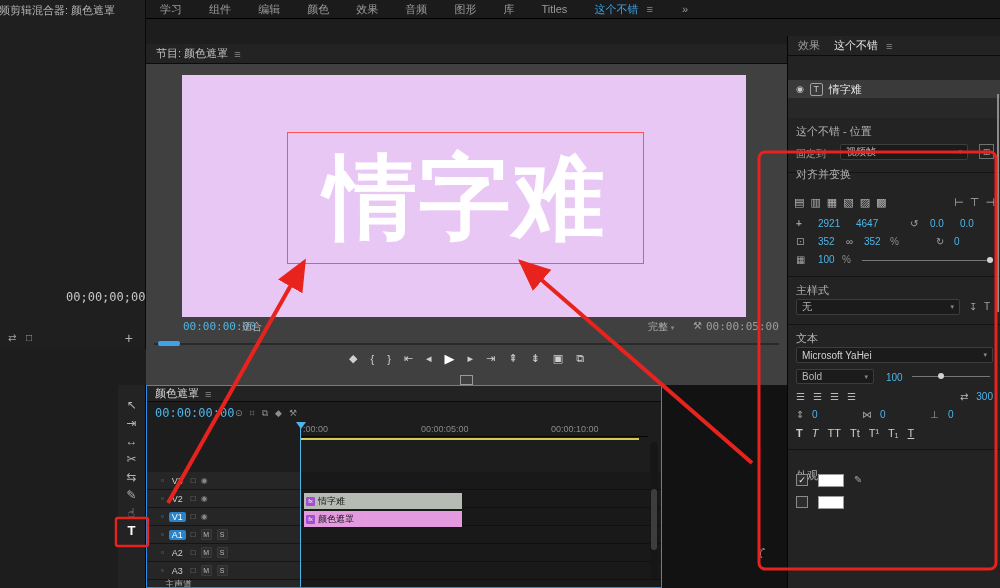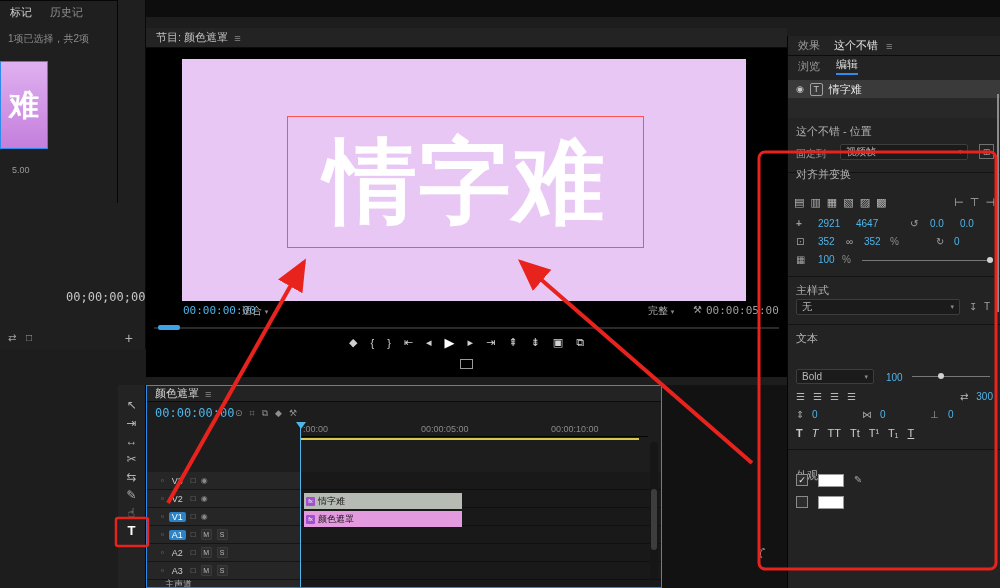--- a/index.html
+++ b/index.html
@@ -45,54 +45,59 @@
 </head>
 <body>
 
 <div id="app">
 
   <div class="a" style="left:0;top:0;width:1000px;height:17px;background:#0d0d0d;display:flex;align-items:center;gap:16px;padding-left:2px;color:#dcdcdc">
     <span>口(W)</span>
     <span>帮助(H)</span>
   </div>
 
+  <div class="a" style="left:0;top:17;width:1000px;height:19px;background:#1b1b1b;border-bottom:1px solid #000;padding-left:148px;white-space:nowrap">
+    <span class="wstab">学习</span>
+    <span class="wstab">组件</span>
+    <span class="wstab">编辑</span>
+    <span class="wstab">颜色</span>
+    <span class="wstab">效果</span>
+    <span class="wstab">音频</span>
+    <span class="wstab">图形</span>
+    <span class="wstab">库</span>
+    <span class="wstab">Titles</span>
+    <span class="wstab active">
+      <span>这个不错</span>
+      <span style="margin-left:5px;color:#3ea2e8">≡</span>
+    </span>
+    <span style="margin-left:14px;color:#9a9a9a">»</span>
+  </div>
 
   <div class="a" style="left:0;top:36;width:146px;height:349px;background:#1f1f1f;border-right:1px solid #090909;overflow:hidden">
     <div style="white-space:nowrap;margin-left:-12px;padding-top:3px;color:#b2b2b2">音频剪辑混合器: 颜色遮罩</div>
     <span class="a mono" style="left:66px;top:290px;font-size:12px;color:#c6c6c6">00;00;00;00</span>
     <span class="a icn" style="left:8px;bottom:6px">⇄</span>
     <span class="a icn" style="left:26px;bottom:6px">□</span>
     <span class="a" style="right:12px;bottom:3px;font-size:14px;color:#b0b0b0">+</span>
   </div>
 
-  <div class="a" style="left:0;top:385;width:118px;height:203px;background:#1f1f1f;border-top:1px solid #060606;border-right:1px solid #060606">
-    <div style="display:flex;gap:18px;padding:4px 0 0 10px">
-      <span style="color:#d0d0d0">标记</span>
-      <span style="color:#8e8e8e">历史记</span>
-    </div>
-    <div style="padding:12px 0 0 8px;font-size:10px;color:#8c8c8c">1项已选择，共2项</div>
-    <div class="a" style="left:0;top:60px;width:48px;height:88px;background:linear-gradient(#dfb0ef,#c47fdd);border:1px solid #2d8ceb;display:flex;align-items:center;justify-content:center">
-      <span style="color:#fff;font-size:30px;font-weight:bold">难</span>
-    </div>
-    <span class="a" style="left:12px;top:164px;font-size:9px;color:#9a9a9a">5.00</span>
-  </div>
 
   <div class="a" style="left:118px;top:385px;width:28px;height:203px;background:#232323;border-right:1px solid #060606;display:flex;flex-direction:column;align-items:center;padding-top:12px;gap:2px">
     <span class="tool">↖</span>
     <span class="tool">⇥</span>
     <span class="tool">↔</span>
     <span class="tool">✂</span>
     <span class="tool">⇆</span>
     <span class="tool">✎</span>
     <span class="tool">☝</span>
     <span class="tool type">T</span>
     <span style="color:#8a8a8a;font-size:9px">·</span>
   </div>
 
-  <div class="a" style="left:146px;top:28px;width:641px;height:349px;background:#000000">
+  <div class="a" style="left:146px;top:44px;width:641px;height:349px;background:#404040">
     <div style="height:20px;background:#232323;border-bottom:1px solid #0c0c0c;display:flex;align-items:center;gap:6px;padding-left:10px">
       <span style="color:#c0c0c0">节目: 颜色遮罩</span>
       <span style="color:#8a8a8a">≡</span>
     </div>
     <div class="a" style="left:36px;top:31px;width:564px;height:242px;background:#e9c7f4">
       <div class="a" style="left:105px;top:57px;width:357px;height:132px;border:1px solid #ff5252;display:flex;align-items:center;justify-content:center">
         <span style="color:#fff;font-size:92px;font-weight:800;letter-spacing:2px;white-space:nowrap">情字难</span>
       </div>
     </div>
     <span class="a mono" style="left:37px;top:276px;font-size:11px;color:#4fb4e8">00:00:00:00</span>
@@ -231,24 +236,20 @@
       <div class="a" style="left:1px;right:1px;top:34%;height:45%;background:#3d3d3d;border-radius:4px"></div>
     </div>
   </div>
 
   <div class="a" style="left:787px;top:36px;width:213px;height:552px;background:#232323;border-left:1px solid #050505">
     <div style="height:20px;border-bottom:1px solid #0c0c0c;display:flex;align-items:center;gap:14px;padding-left:10px">
       <span style="color:#9a9a9a">效果</span>
       <span style="color:#e6e6e6">这个不错</span>
       <span style="color:#8a8a8a;margin-left:-6px">≡</span>
     </div>
-    <div style="height:20px;display:flex;gap:16px;align-items:center;padding-left:10px">
-      <span style="color:#9a9a9a">浏览</span>
-      <span style="color:#dcdcdc;border-bottom:2px solid #2d8ceb;padding-bottom:1px">编辑</span>
-    </div>
     <div class="a" style="left:0;top:44px;width:213px;height:18px;background:#3a3a3a;display:flex;align-items:center;gap:6px;padding-left:8px">
       <span style="color:#c8c8c8;font-size:9px">◉</span>
       <span style="width:13px;height:13px;border:1px solid #a0a0a0;border-radius:2px;font-size:9px;display:flex;align-items:center;justify-content:center">T</span>
       <span style="color:#e8e8e8">情字难</span>
     </div>
     <div class="a" style="left:0;top:62px;width:213px;height:20px;background:#282828"></div>
 
     <span class="rp-label" style="top:88px">这个不错 - 位置</span>
     <span class="a" style="left:8px;top:111px;font-size:10px;color:#9a9a9a">固定到</span>
     <div class="a dd" style="left:52px;top:108px;width:128px">
@@ -299,20 +300,24 @@
     <span class="rp-label" style="top:247px">主样式</span>
     <div class="a dd" style="left:8px;top:263px;width:164px">
       <span>无</span>
       <span class="chev">▾</span>
     </div>
     <span class="a icn" style="left:181px;top:265px">↧</span>
     <span class="a icn" style="left:196px;top:265px">T</span>
     <div class="rp-div" style="top:288px"></div>
 
     <span class="rp-label" style="top:295px">文本</span>
+    <div class="a dd" style="left:8px;top:311px;width:197px;color:#d2d2d2">
+      <span>Microsoft YaHei</span>
+      <span class="chev">▾</span>
+    </div>
     <div class="a dd" style="left:8px;top:333px;width:78px;height:15px">
       <span>Bold</span>
       <span class="chev">▾</span>
     </div>
     <span class="a val" style="left:98px;top:336px">100</span>
     <span class="sline" style="left:124px;width:78px;top:340px"></span>
     <span class="knob" style="left:150px;top:337px"></span>
 
     <div class="a" style="left:8px;top:355px;width:197px;display:flex;gap:8px;font-size:10px;color:#b8b8b8">
       <span>☰</span>

